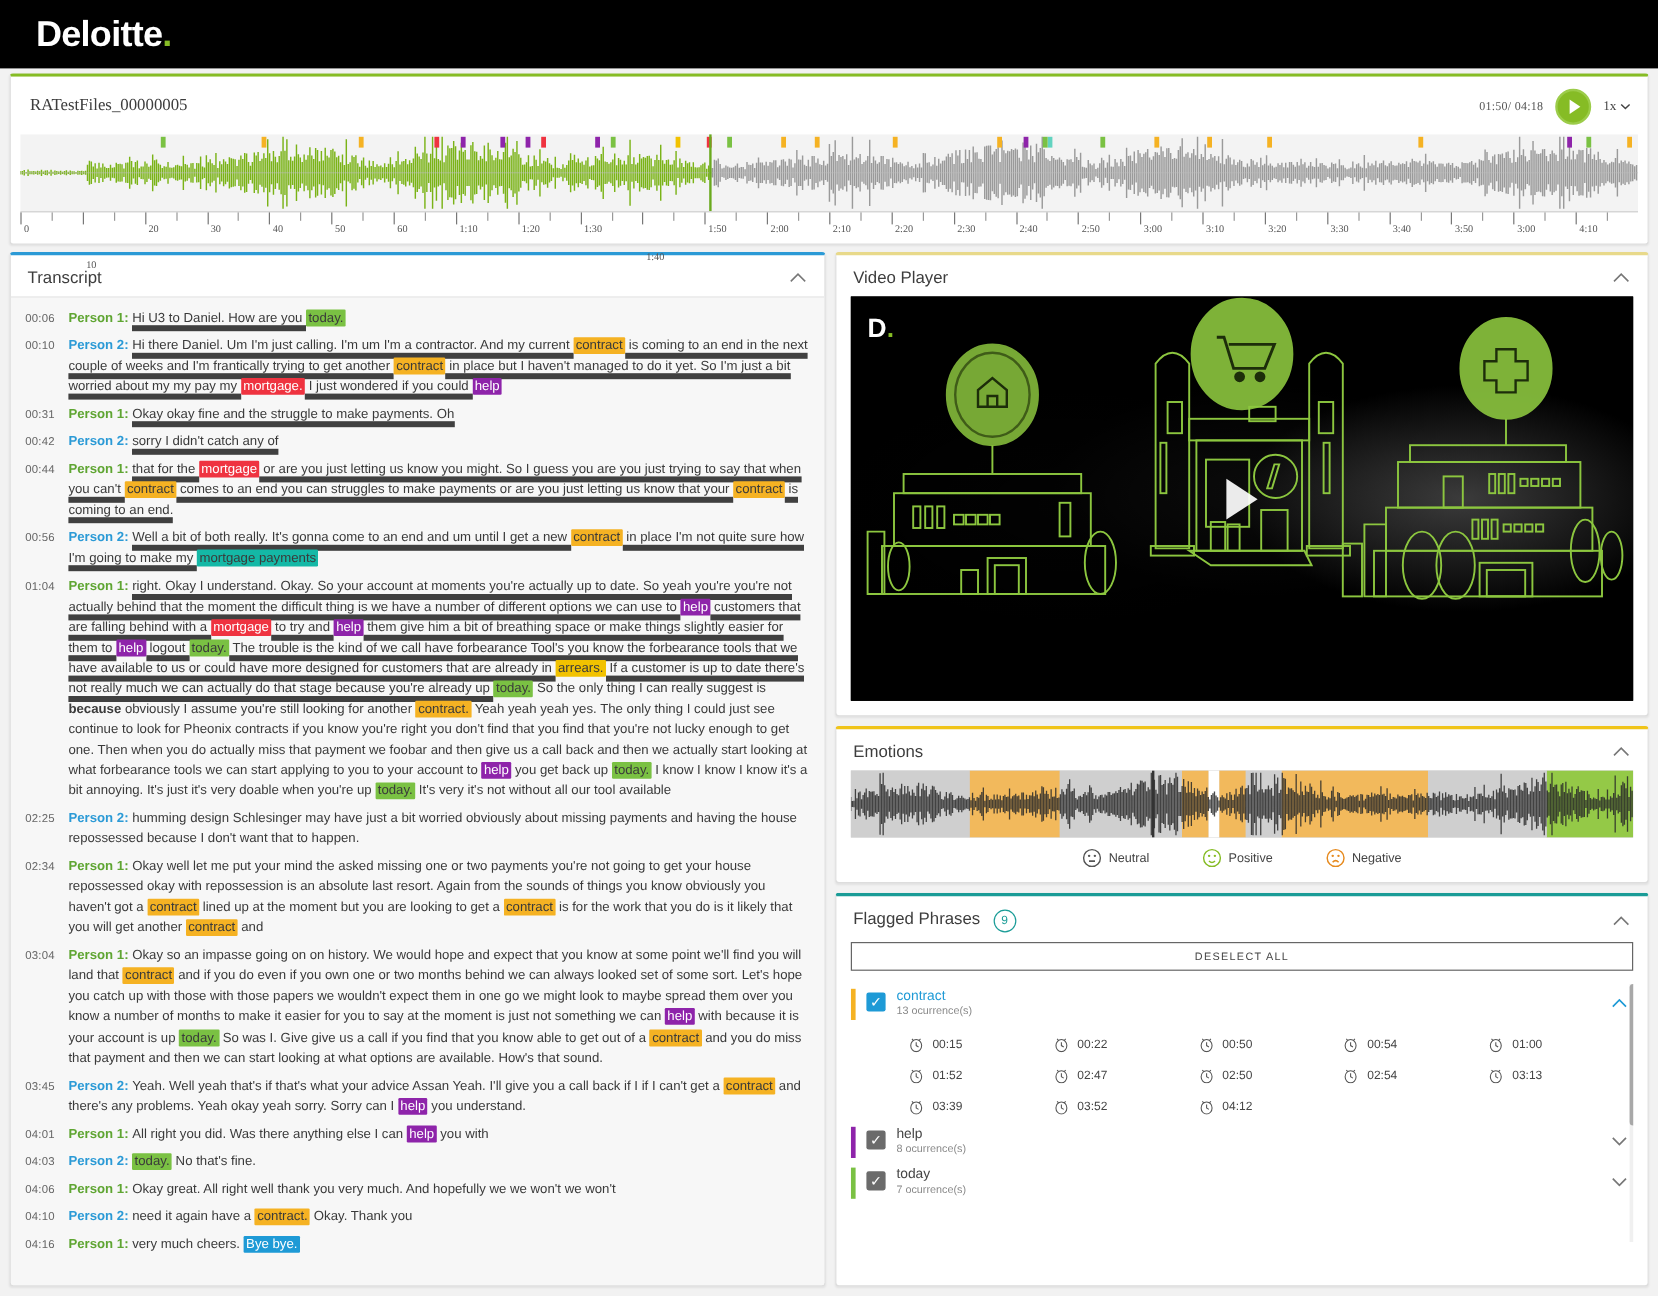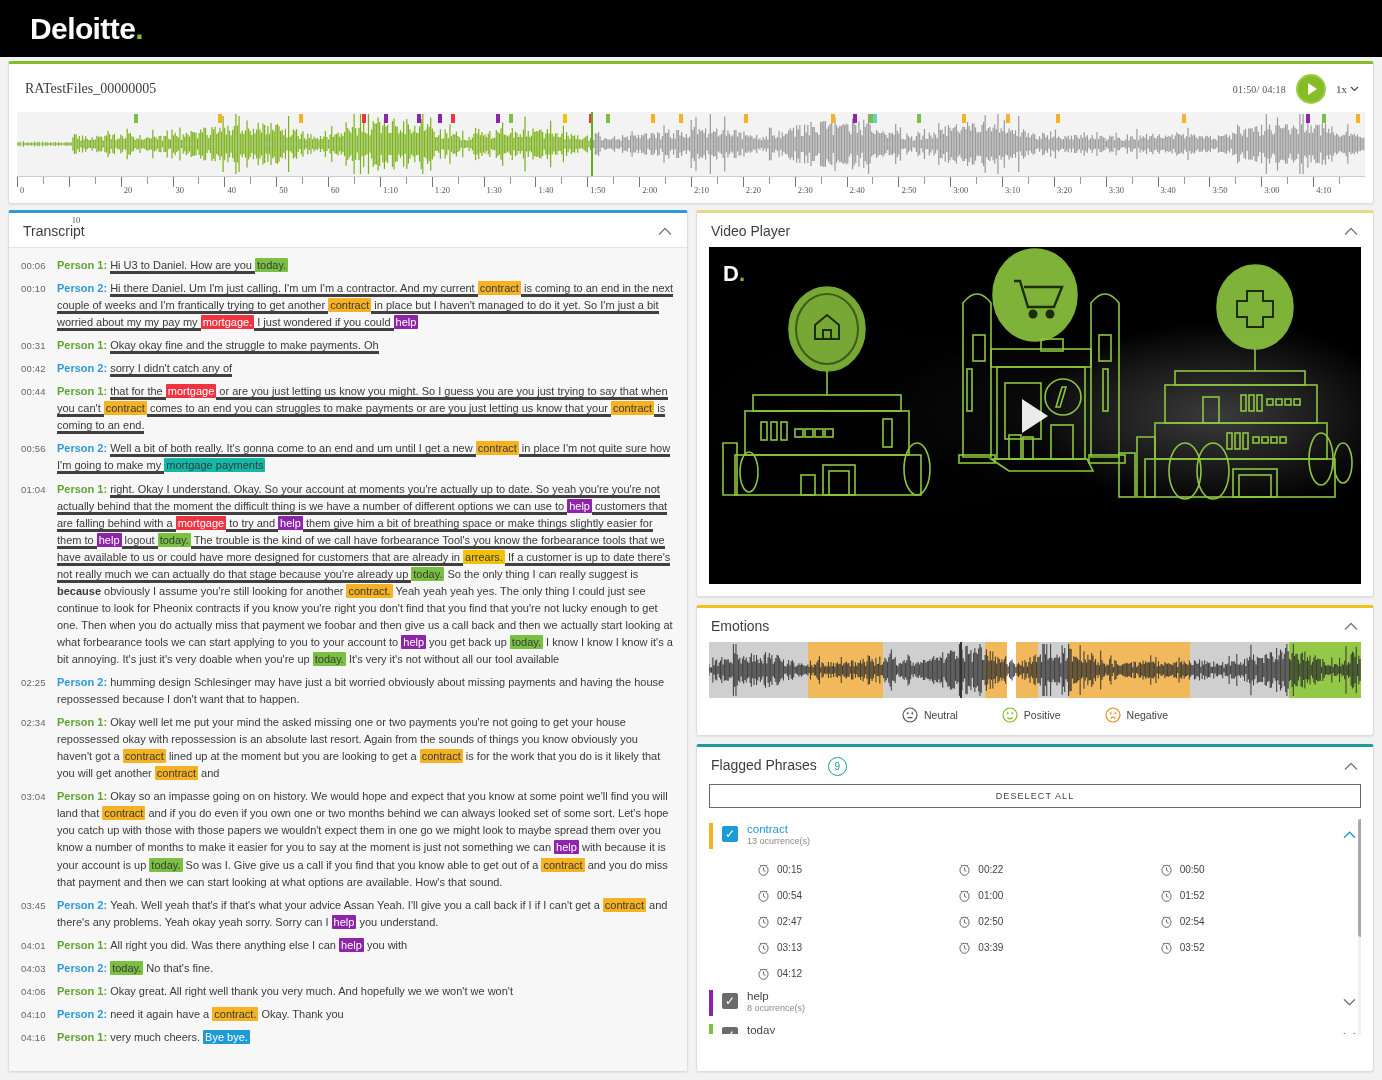--- a/index.html
+++ b/index.html
@@ -85,21 +85,21 @@
   .transcript-body {
     flex:1; overflow:hidden; background:#f7f7f7;
     border-top:1px solid #e6e6e6; padding:6px 0 0 0;
   }
   .t-row { display:flex; padding:3px 12px 3px 12px; line-height:1.55; }
   .t-time { width:36px; flex:0 0 36px; font-size:9.5px; color:#666; padding-top:2px; letter-spacing:.2px;}
   .t-body { flex:1; font-size:11px; color:#3a3a3a; }
   .spk { font-weight:bold; font-size:11px; margin-right:3px; }
   .spk.p1 { color:#5fa532; }
   .spk.p2 { color:#2b9ad6; }
-  .ul { border-bottom:3px solid #404040; }
+  .ul { border-bottom:5px solid #404040; }
   mark { padding:1px 2px; border-radius:1px; color:#fff; }
   mark.orange { background:#f5b223; color:#3a3a3a; }
   mark.red    { background:#ef3340; }
   mark.purple { background:#8a2be2; background:#8e24aa; }
   mark.green  { background:#7ac143; color:#3a3a3a; }
   mark.teal   { background:#14b8a6; color:#3a3a3a; }
   mark.blue   { background:#1e9ad6; }
   mark.yellow { background:#f2c200; color:#3a3a3a; }
   .bold { font-weight:bold; }
 
@@ -148,21 +148,21 @@
     margin-top:3px; cursor:pointer; flex:0 0 16px;
   }
   .cb.sel  { background:#1e9ad6; }
   .cb.gray { background:#6b6b6b; }
   .fp-text { margin-left:9px; flex:1; }
   .fp-word { font-size:11.5px; color:#1e9ad6; }
   .fp-word.muted { color:#444; }
   .fp-occ { font-size:9px; color:#8a8a8a; margin-top:1px; }
   .fp-chev { width:18px; color:#1e9ad6; font-size:12px; cursor:pointer; margin-top:5px;}
   .fp-chev.gray { color:#777; }
-  .stamps { display:grid; grid-template-columns:repeat(3,1fr); row-gap:13px; padding:10px 0 6px 48px;}
+  .stamps { display:grid; grid-template-columns:repeat(5,1fr); row-gap:13px; padding:10px 0 6px 48px;}
   .stamp { display:flex; align-items:center; gap:7px; font-size:10px; color:#444; cursor:pointer;}
   .clock { width:13px; height:13px; flex:0 0 13px; }
   .fp-scroll {
     position:absolute; right:-4px; top:0; width:7px; bottom:0; background:#f0f0f0;
   }
   .fp-thumb { position:absolute; left:0; width:7px; top:0; height:118px; background:#a8a8a8; border-radius:3px; cursor:pointer;}
 </style>
 </head>
 <body>
 
@@ -251,21 +251,21 @@
       <div class="tick major" style="left: 26.9231%;"></div>
       <div class="tick-lab" style="left: calc(26.9231% + 3px);">1:10</div>
       <div class="tick" style="left: 28.8462%;"></div>
       <div class="tick major" style="left: 30.7692%;"></div>
       <div class="tick-lab" style="left: calc(30.7692% + 3px);">1:20</div>
       <div class="tick" style="left: 32.6923%;"></div>
       <div class="tick major" style="left: 34.6154%;"></div>
       <div class="tick-lab" style="left: calc(34.6154% + 3px);">1:30</div>
       <div class="tick" style="left: 36.5385%;"></div>
       <div class="tick major" style="left: 38.4615%;"></div>
-      <div class="tick-lab" style="left: calc(38.4615% + 3px);">1:40</div>
+      <div class="tick-lab" style="left: calc(38.4615% + 3px); margin-top: 24px;">1:40</div>
       <div class="tick" style="left: 40.3846%;"></div>
       <div class="tick major" style="left: 42.3077%;"></div>
       <div class="tick-lab" style="left: calc(42.3077% + 3px);">1:50</div>
       <div class="tick" style="left: 44.2308%;"></div>
       <div class="tick major" style="left: 46.1538%;"></div>
       <div class="tick-lab" style="left: calc(46.1538% + 3px);">2:00</div>
       <div class="tick" style="left: 48.0769%;"></div>
       <div class="tick major" style="left: 50%;"></div>
       <div class="tick-lab" style="left: calc(50% + 3px);">2:10</div>
       <div class="tick" style="left: 51.9231%;"></div>

